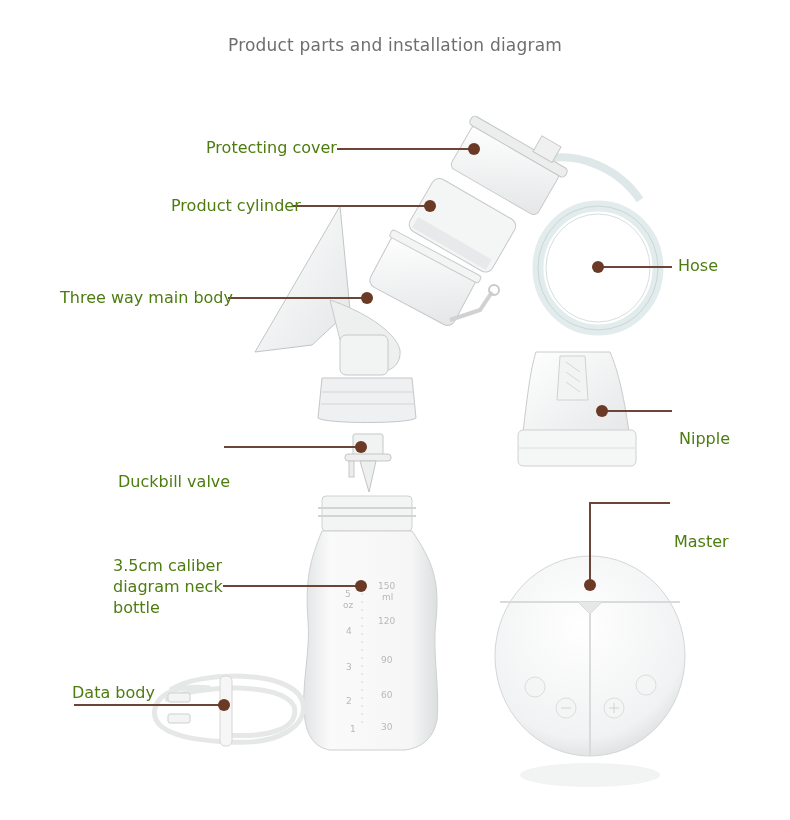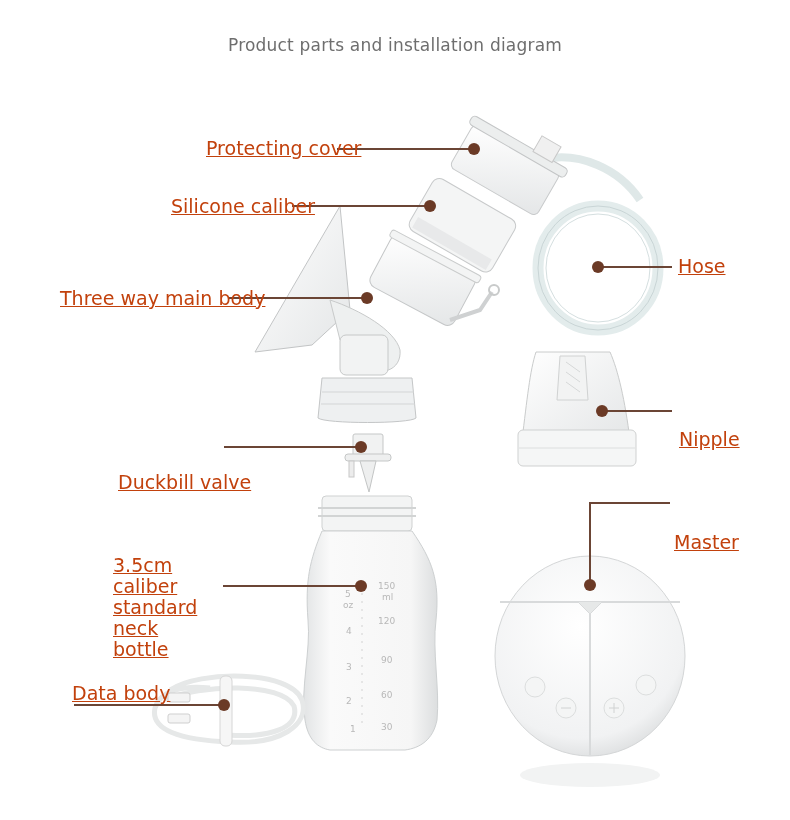--- a/index.html
+++ b/index.html
@@ -1,20 +1,20 @@
 <!DOCTYPE html>
 <html><head>
 <meta charset="utf-8">
 <style>
   html, body { margin:0; padding:0; background:#ffffff; }
   body { width:790px; height:820px; position:relative; overflow:hidden;
          font-family:"DejaVu Sans", sans-serif; color:#6f6f6f; }
   .title { position:absolute; left:0; top:35px; width:790px; text-align:center;
            font-size:17px; color:#6e6e6e; letter-spacing:0.2px; }
-  .label { position:absolute; font-size:19px; color:#c2410c; white-space:nowrap; line-height:20px;text-decoration:underline; }
+  .label { position:absolute; font-size:16px; color:#4d7c0f; white-space:nowrap; line-height:20px; }
   .label.multi { white-space:normal; line-height:21px; }
   svg.art { position:absolute; left:0; top:0; }
   .lead { stroke:#6b4535; stroke-width:2; fill:none; }
   .dot { fill:#6b3a26; }
 </style>
 </head>
 <body>
 
 <div class="title">Product parts and installation diagram</div>
 
@@ -146,24 +146,24 @@
     <line class="lead" x1="598" y1="267" x2="672" y2="267"></line>
       <circle class="dot" cx="598" cy="267" r="6"></circle>
     <line class="lead" x1="602" y1="411" x2="672" y2="411"></line>
       <circle class="dot" cx="602" cy="411" r="6"></circle>
     <polyline class="lead" points="670,503 590,503 590,585"></polyline>
       <circle class="dot" cx="590" cy="585" r="6"></circle>
   </g>
 </svg>
 
 <div class="label" style="left:206px; top:138px;">Protecting cover</div>
-<div class="label" style="left:171px; top:196px;">Silicone caliber</div>
+<div class="label" style="left:171px; top:196px;">Product cylinder</div>
 <div class="label" style="left:60px; top:288px;">Three way main body</div>
 <div class="label" style="left:118px; top:437px;margin-top:35px;">Duckbill valve</div>
 <div class="label multi" style="left:113px; top:555px; width:120px;">
   <div>3.5cm caliber</div>
-  <div>standard neck</div>
+  <div>diagram neck</div>
   <div>bottle</div>
 </div>
 <div class="label" style="left:72px; top:683px;">Data body</div>
 <div class="label" style="left:678px; top:256px;">Hose</div>
 <div class="label" style="left:679px; top:401px;margin-top:28px;">Nipple</div>
 <div class="label" style="left:674px; top:491px;margin-top:41px;">Master</div>
 
 </body></html>

